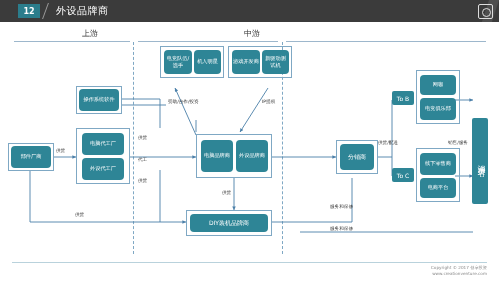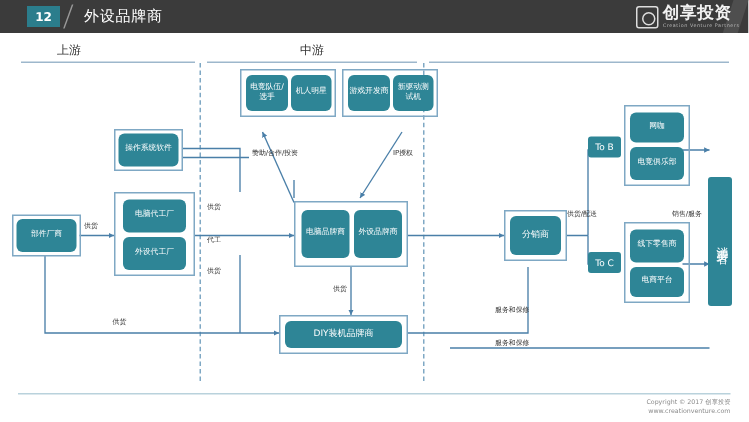--- a/index.html
+++ b/index.html
@@ -45,21 +45,21 @@
   .logo-cn { color: #f2f2f2; font-size: 11px; font-weight: bold; letter-spacing: .5px; }
   .logo-en { color: #b6b6b6; font-size: 3.2px; letter-spacing: .4px; margin-top: 1.5px; }
   .hdr-wedge {
     position: absolute; right: 0; top: 0; width: 10px; height: 22px;
     background: #4e4e4e; transform: skewX(-18deg); transform-origin: top right;
   }
 
   
   .sec-label {
     position: absolute; font-size: 8px; color: #333; top: 28px;
-    text-align: left; width: 60px;
+    text-align: right; width: 60px;
   }
   .sec-rule {
     position: absolute; top: 41px; height: 1px; background: #9db7cc;
   }
 
   
   .divider {
     position: absolute; top: 42px; width: 0; height: 212px;
     border-left: 1.2px dashed #7fa8c4;
   }
@@ -116,24 +116,20 @@
 
 <div id="slide">
 
   <div class="header">
     <div class="hdr-num">12</div>
     <div class="hdr-slash"></div>
     <div class="hdr-title">外设品牌商</div>
     <div class="hdr-wedge"></div>
     <div class="hdr-logo">
       <div class="logo-mark"></div>
-      <div class="logo-text">
-        <span class="logo-cn">创享投资</span>
-        <span class="logo-en">Creation Venture Partners</span>
-      </div>
     </div>
   </div>
 
   <div class="sec-label" style="left:38px;">上游</div>
   <div class="sec-label" style="left:200px;">中游</div>
 
   <div class="sec-rule" style="left:14px;  width:116px;"></div>
   <div class="sec-rule" style="left:138px; width:140px;"></div>
   <div class="sec-rule" style="left:286px; width:200px;"></div>
 

